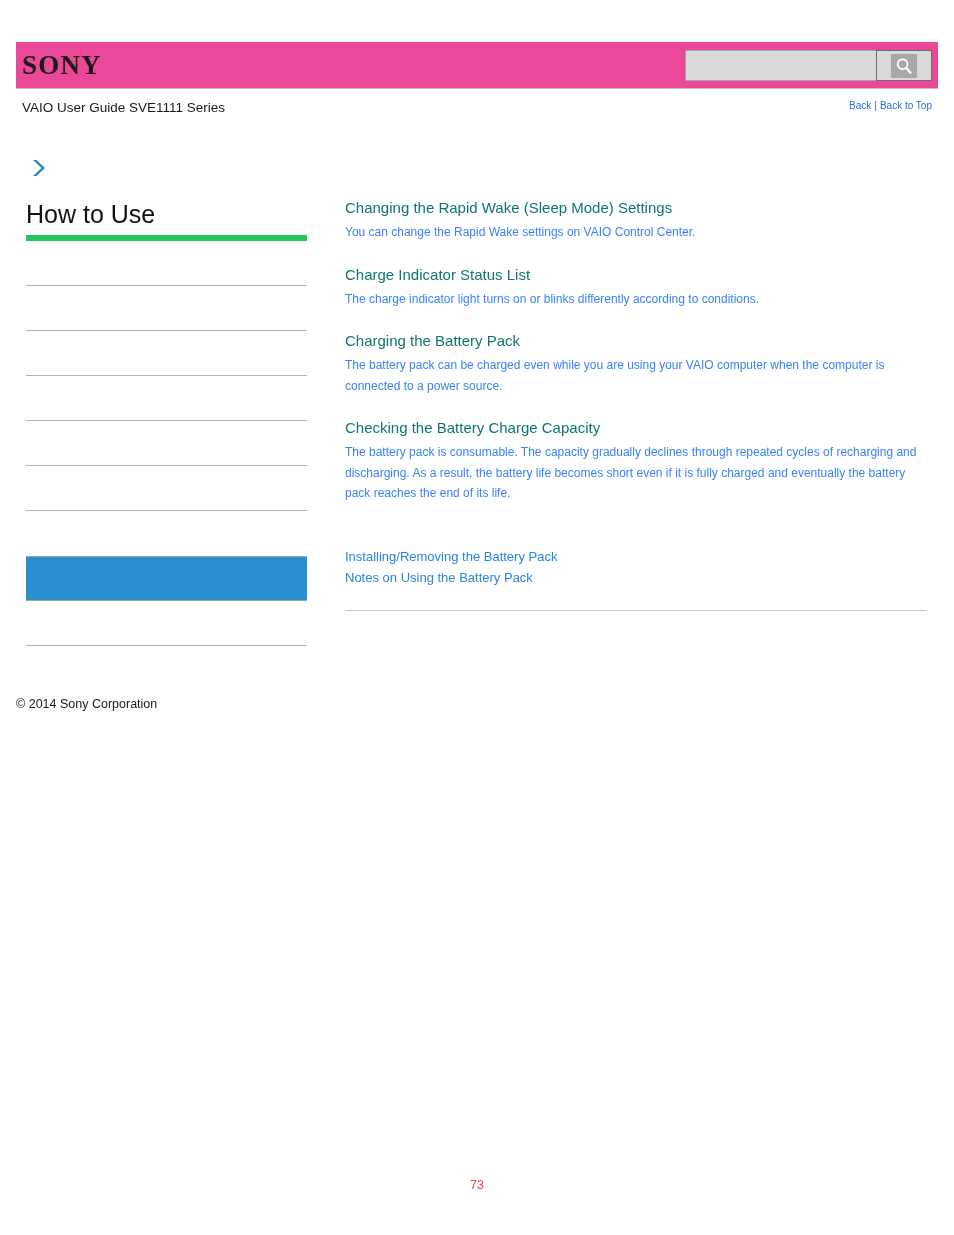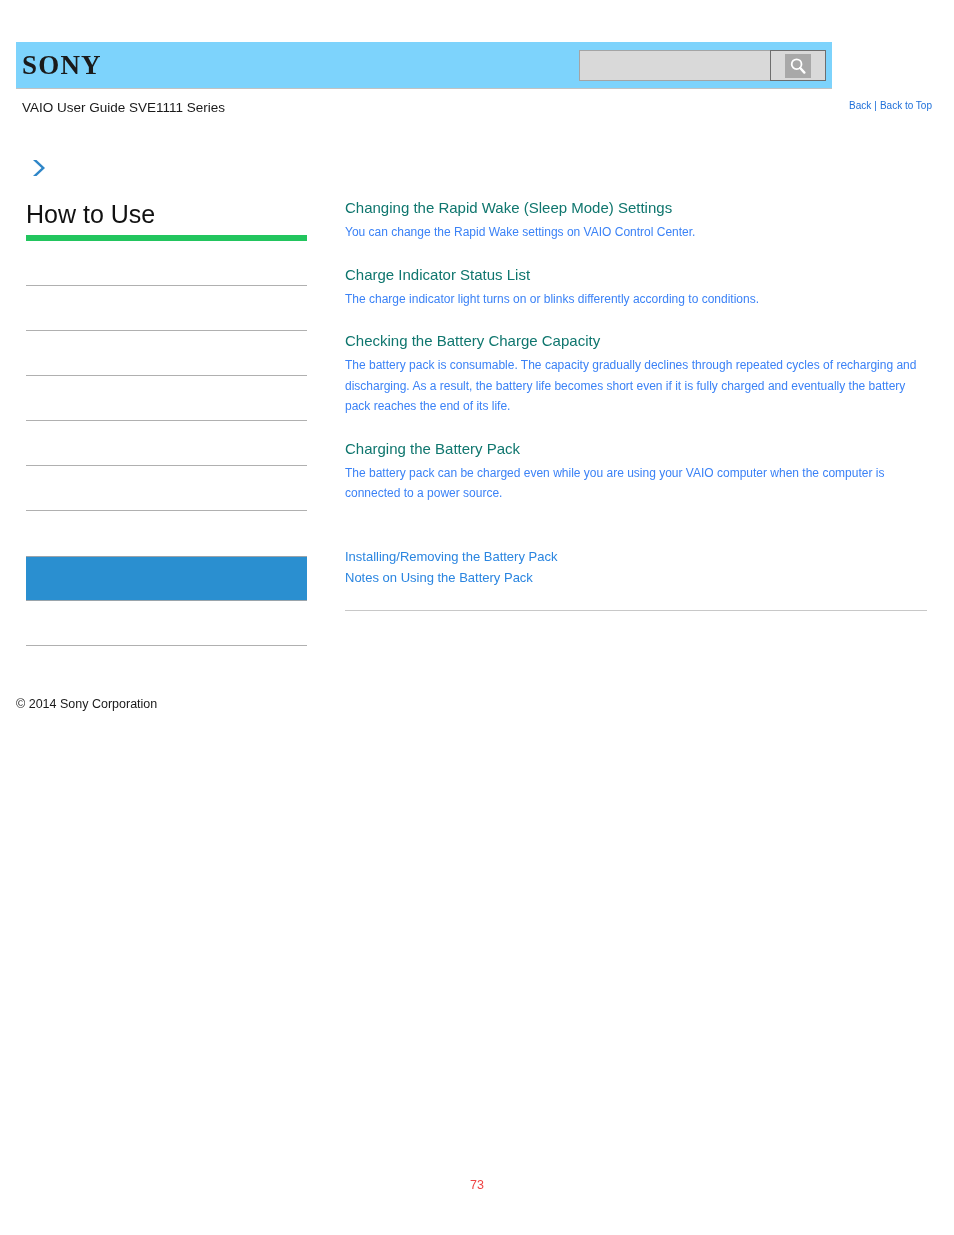--- a/index.html
+++ b/index.html
@@ -15,25 +15,24 @@
     font-family: "Liberation Sans", sans-serif;
     color: #000000;
     overflow: hidden;
   }
 
   
   .header-bar {
     position: absolute;
     left: 16px;
     top: 42px;
-    width: 800px;
+    width: 922px;
     height: 46px;
-    background: #7dd3fc;
+    background: #ec4899;
     border-bottom: 1px solid #c2c2c2;
-    padding-left: 16px;
   }
   .sony-logo {
     position: absolute;
     left: 6px;
     top: 4px;
     font-family: "Liberation Serif", serif;
     font-weight: bold;
     font-size: 27px;
     letter-spacing: 1.2px;
     color: #1a1a1a;
@@ -298,27 +297,27 @@
     <a class="topic-link" href="#">Changing the Rapid Wake (Sleep Mode) Settings</a>
     <p class="topic-desc">You can change the Rapid Wake settings on VAIO Control Center.</p>
   </div>
 
   <div class="topic">
     <a class="topic-link" href="#">Charge Indicator Status List</a>
     <p class="topic-desc">The charge indicator light turns on or blinks differently according to conditions.</p>
   </div>
 
   <div class="topic">
+    <a class="topic-link" href="#">Charging the Battery Pack</a>
+    <p class="topic-desc">The battery pack can be charged even while you are using your VAIO computer when the computer is connected to a power source.</p>
+  </div>
+
+  <div class="topic">
     <a class="topic-link" href="#">Checking the Battery Charge Capacity</a>
     <p class="topic-desc">The battery pack is consumable. The capacity gradually declines through repeated cycles of recharging and discharging. As a result, the battery life becomes short even if it is fully charged and eventually the battery pack reaches the end of its life.</p>
-  </div>
-
-  <div class="topic">
-    <a class="topic-link" href="#">Charging the Battery Pack</a>
-    <p class="topic-desc">The battery pack can be charged even while you are using your VAIO computer when the computer is connected to a power source.</p>
   </div>
 
 
   <div class="related">
     <a class="related-link" href="#">Installing/Removing the Battery Pack</a>
     <a class="related-link" href="#">Notes on Using the Battery Pack</a>
   </div>
 
   <hr class="content-rule">
 </div>

